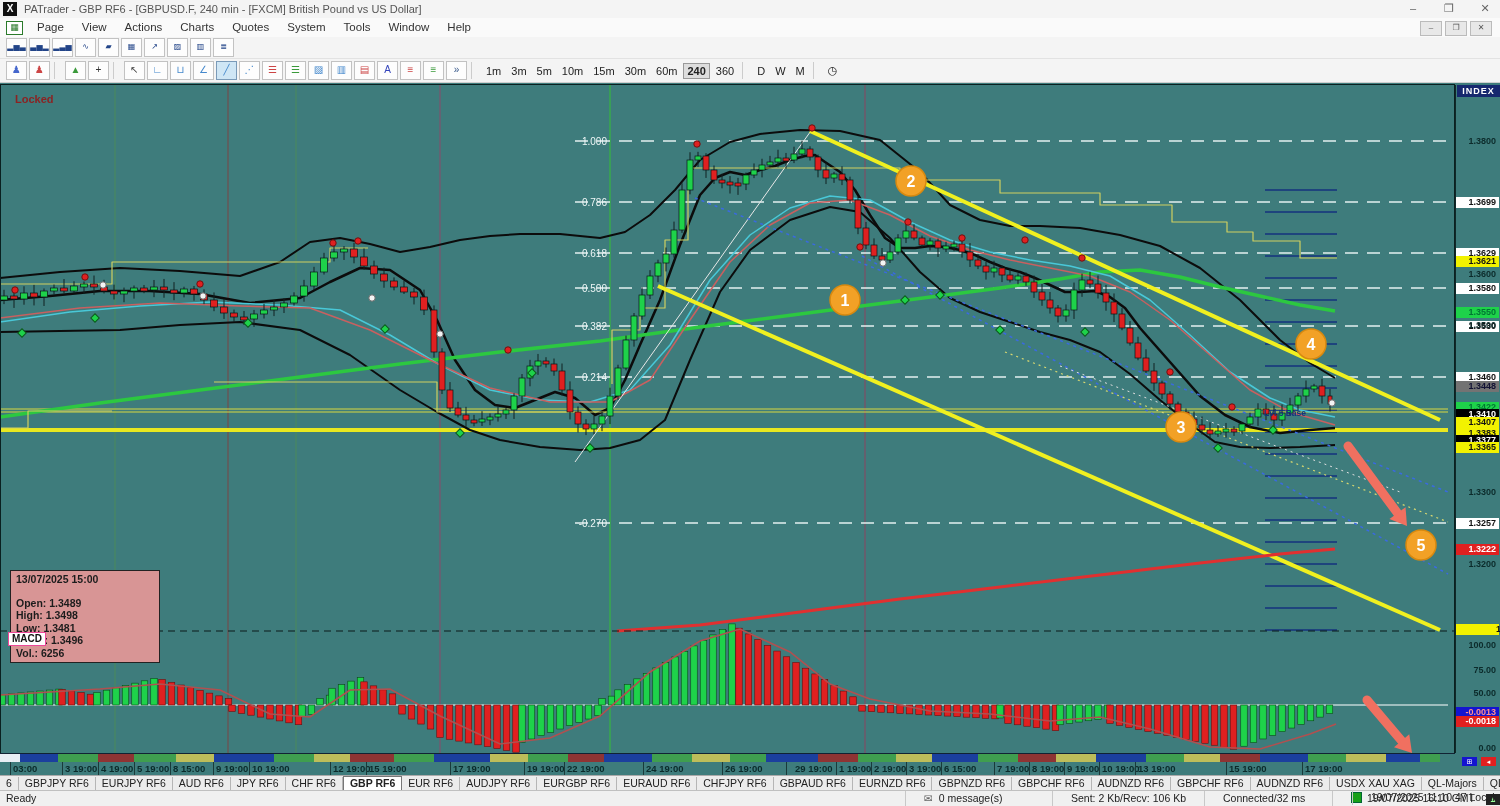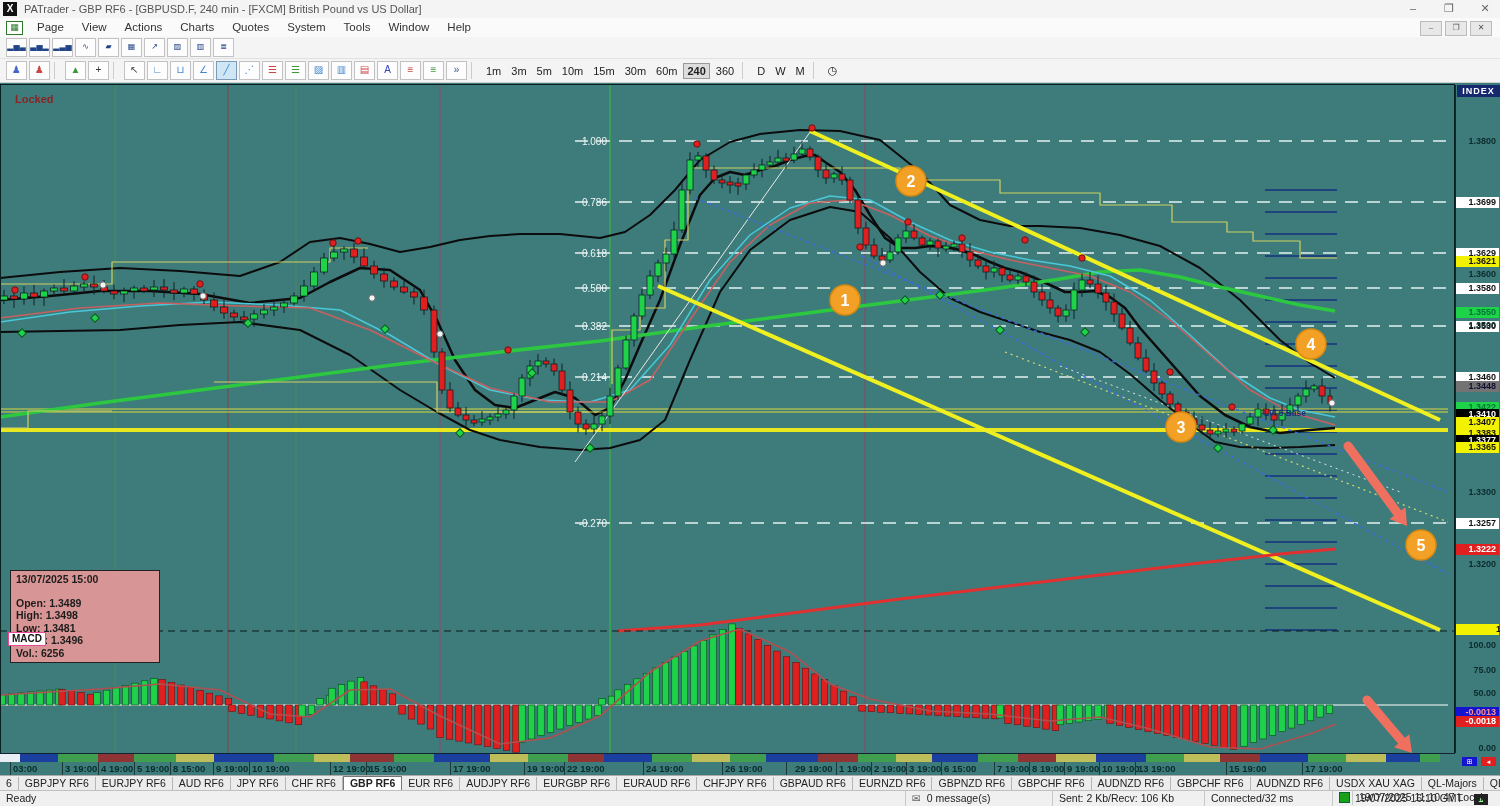--- a/index.html
+++ b/index.html
@@ -46,21 +46,21 @@
   .sstrip{position:absolute;left:0;top:753px;width:1455px;height:9px;display:flex;background:#3e7c7c;border-top:1px solid #123;}
   .sstrip div{height:100%;}
   .timerow{position:absolute;left:0;top:762px;width:1455px;height:13px;background:#3e7c7c;}
   .timerow span{position:absolute;top:0;font-size:9.5px;font-weight:bold;color:#0a2a2a;border-left:1px solid #1a3a3a;padding-left:2px;line-height:13px;}
   
   .tabbar{position:absolute;left:0;top:775px;width:1500px;height:15px;background:#ececec;border-top:1px solid #aaa;display:flex;align-items:center;font-size:10.5px;color:#222;overflow:hidden;}
   .tabbar .tab{padding:0 6px;border-right:1px solid #b5b5b5;line-height:13px;white-space:nowrap;}
   .tabbar .tab.active{background:#fff;border:1px solid #777;font-weight:bold;}
   
   .statusbar{position:absolute;left:0;top:790px;width:1500px;height:16px;background:#f0f0f0;border-top:1px solid #c0c0c0;font-size:10.5px;color:#222;}
-  .statusbar .cell{position:absolute;top:0;height:15px;line-height:15px;border-left:1px solid #c8c8c8;padding-left:6px;white-space:nowrap;}
+  .statusbar .cell{position:absolute;top:0;height:15px;line-height:15px;border-left:1px solid #c8c8c8;padding-left:18px;white-space:nowrap;}
   .ready{position:absolute;left:6px;top:0;line-height:15px;}
   .envelope{color:#666;margin-right:6px;}
   .greensq{display:inline-block;width:9px;height:9px;background:#18a018;border:1px solid #063;margin-right:5px;vertical-align:-1px;}
   .neticon{display:inline-block;width:14px;height:11px;background:#222;color:#9f9;font-size:8px;text-align:center;line-height:11px;}
 </style>
 </head>
 <body>
 <div id="app">
 
 <svg id="chart-svg" width="1500" height="806">

